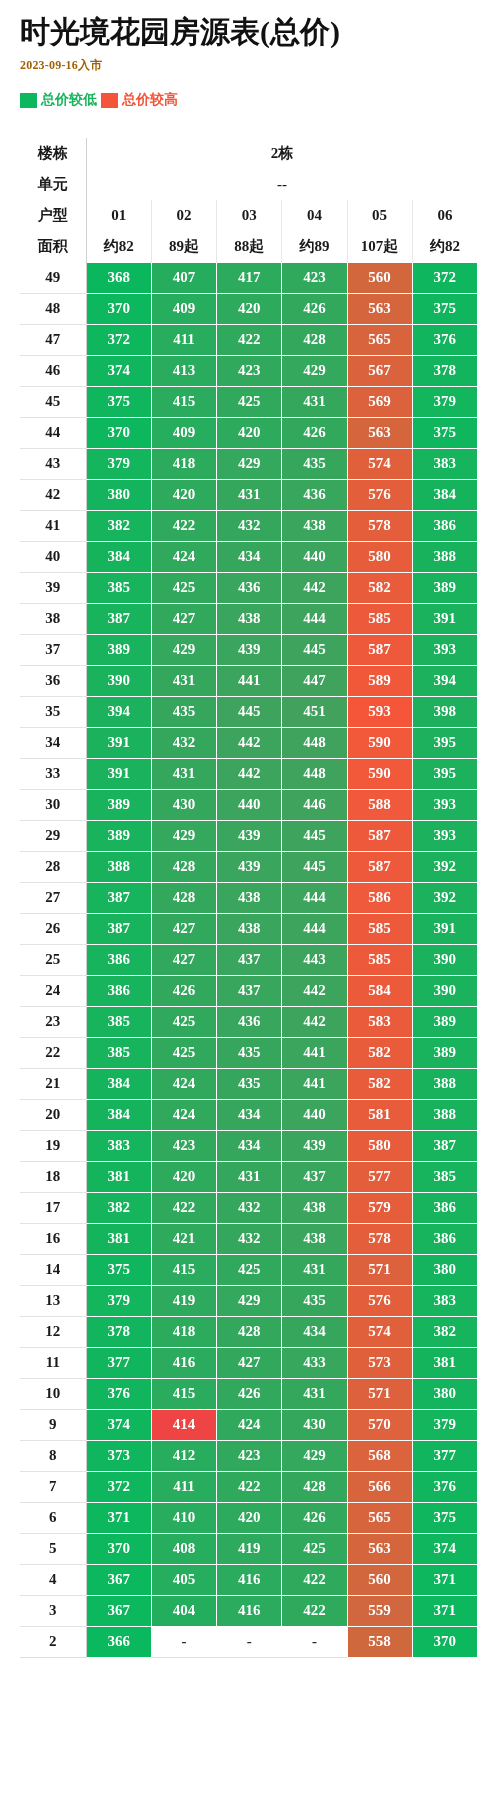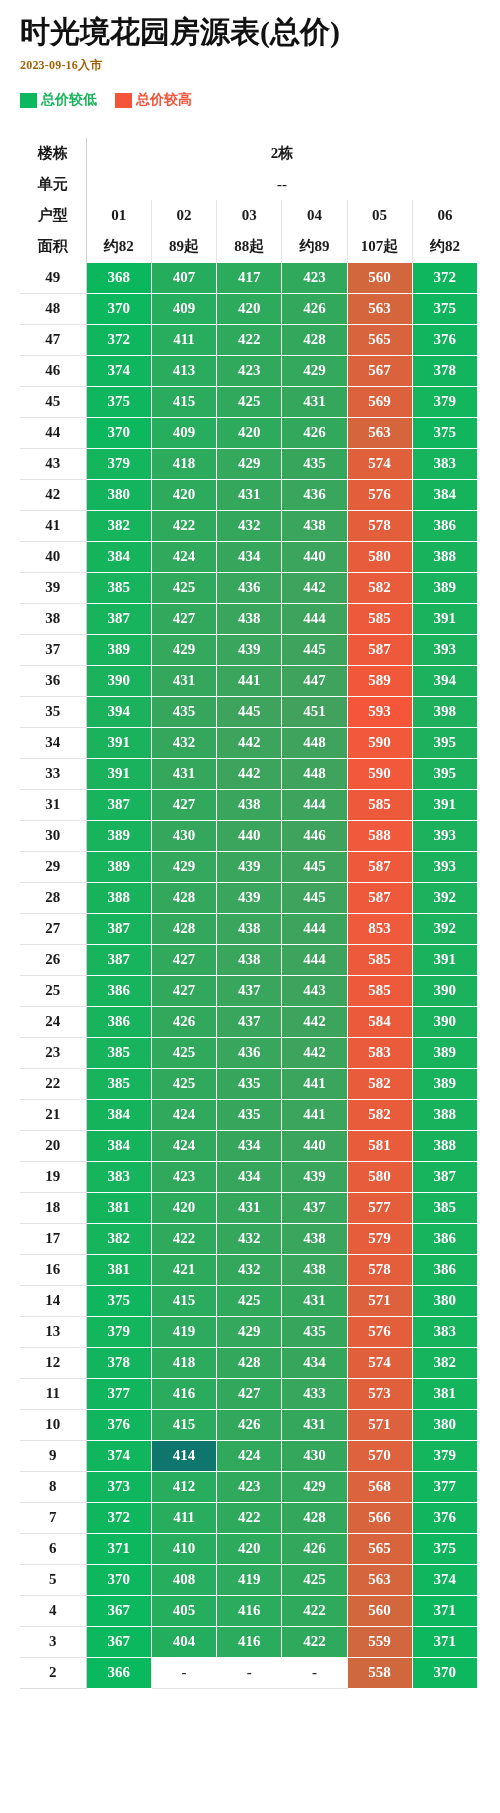--- a/index.html
+++ b/index.html
@@ -32,21 +32,21 @@
     font-weight: bold;
     font-size: 12px;
     color: #a16207;
     margin-top: 7px;
     letter-spacing: 0.2px;
   }
   .legend {
     margin-top: 17px;
     display: flex;
     align-items: center;
-    gap: 18px;
+    gap: 4px;
   }
   .legend-item {
     display: flex;
     align-items: center;
     gap: 4px;
     font-family: "Liberation Serif", "DejaVu Serif", serif;
     font-weight: bold;
     font-size: 14px;
   }
   .swatch {
@@ -315,29 +315,20 @@
           <tr class="drow">
             <td class="rowlabel">33</td>
             <td class="cell" style="background: rgb(26, 178, 93);">391</td>
             <td class="cell" style="background: rgb(53, 167, 93);">431</td>
             <td class="cell" style="background: rgb(60, 164, 93);">442</td>
             <td class="cell" style="background: rgb(64, 163, 93);">448</td>
             <td class="cell" style="background: rgb(242, 88, 58);">590</td>
             <td class="cell" style="background: rgb(29, 176, 93);">395</td>
           </tr>
           <tr class="drow">
-            <td class="rowlabel">31</td>
-            <td class="cell" style="background: rgb(24, 179, 93);">387</td>
-            <td class="cell" style="background: rgb(50, 168, 93);">427</td>
-            <td class="cell" style="background: rgb(57, 165, 93);">438</td>
-            <td class="cell" style="background: rgb(61, 164, 93);">444</td>
-            <td class="cell" style="background: rgb(237, 90, 59);">585</td>
-            <td class="cell" style="background: rgb(26, 178, 93);">391</td>
-          </tr>
-          <tr class="drow">
             <td class="rowlabel">30</td>
             <td class="cell" style="background: rgb(25, 178, 93);">389</td>
             <td class="cell" style="background: rgb(52, 167, 93);">430</td>
             <td class="cell" style="background: rgb(59, 165, 93);">440</td>
             <td class="cell" style="background: rgb(63, 163, 93);">446</td>
             <td class="cell" style="background: rgb(240, 89, 59);">588</td>
             <td class="cell" style="background: rgb(28, 177, 93);">393</td>
           </tr>
           <tr class="drow">
             <td class="rowlabel">29</td>
@@ -356,21 +347,21 @@
             <td class="cell" style="background: rgb(62, 164, 93);">445</td>
             <td class="cell" style="background: rgb(239, 89, 59);">587</td>
             <td class="cell" style="background: rgb(27, 177, 93);">392</td>
           </tr>
           <tr class="drow">
             <td class="rowlabel">27</td>
             <td class="cell" style="background: rgb(24, 179, 93);">387</td>
             <td class="cell" style="background: rgb(51, 168, 93);">428</td>
             <td class="cell" style="background: rgb(57, 165, 93);">438</td>
             <td class="cell" style="background: rgb(61, 164, 93);">444</td>
-            <td class="cell" style="background: rgb(238, 90, 59);">853</td>
+            <td class="cell" style="background: rgb(238, 90, 59);">586</td>
             <td class="cell" style="background: rgb(27, 177, 93);">392</td>
           </tr>
           <tr class="drow">
             <td class="rowlabel">26</td>
             <td class="cell" style="background: rgb(24, 179, 93);">387</td>
             <td class="cell" style="background: rgb(50, 168, 93);">427</td>
             <td class="cell" style="background: rgb(57, 165, 93);">438</td>
             <td class="cell" style="background: rgb(61, 164, 93);">444</td>
             <td class="cell" style="background: rgb(237, 90, 59);">585</td>
             <td class="cell" style="background: rgb(26, 178, 93);">391</td>
@@ -506,21 +497,21 @@
             <td class="cell" style="background: rgb(17, 181, 93);">376</td>
             <td class="cell" style="background: rgb(42, 171, 93);">415</td>
             <td class="cell" style="background: rgb(50, 168, 93);">426</td>
             <td class="cell" style="background: rgb(53, 167, 93);">431</td>
             <td class="cell" style="background: rgb(222, 97, 61);">571</td>
             <td class="cell" style="background: rgb(19, 180, 93);">380</td>
           </tr>
           <tr class="drow">
             <td class="rowlabel">9</td>
             <td class="cell" style="background: rgb(15, 182, 93);">374</td>
-            <td class="cell" style="background: #0f766e;">414</td>
+            <td class="cell" style="background: #ef4444;">414</td>
             <td class="cell" style="background: rgb(48, 169, 93);">424</td>
             <td class="cell" style="background: rgb(52, 167, 93);">430</td>
             <td class="cell" style="background: rgb(221, 98, 61);">570</td>
             <td class="cell" style="background: rgb(19, 181, 93);">379</td>
           </tr>
           <tr class="drow">
             <td class="rowlabel">8</td>
             <td class="cell" style="background: rgb(15, 182, 93);">373</td>
             <td class="cell" style="background: rgb(40, 172, 93);">412</td>
             <td class="cell" style="background: rgb(48, 169, 93);">423</td>

